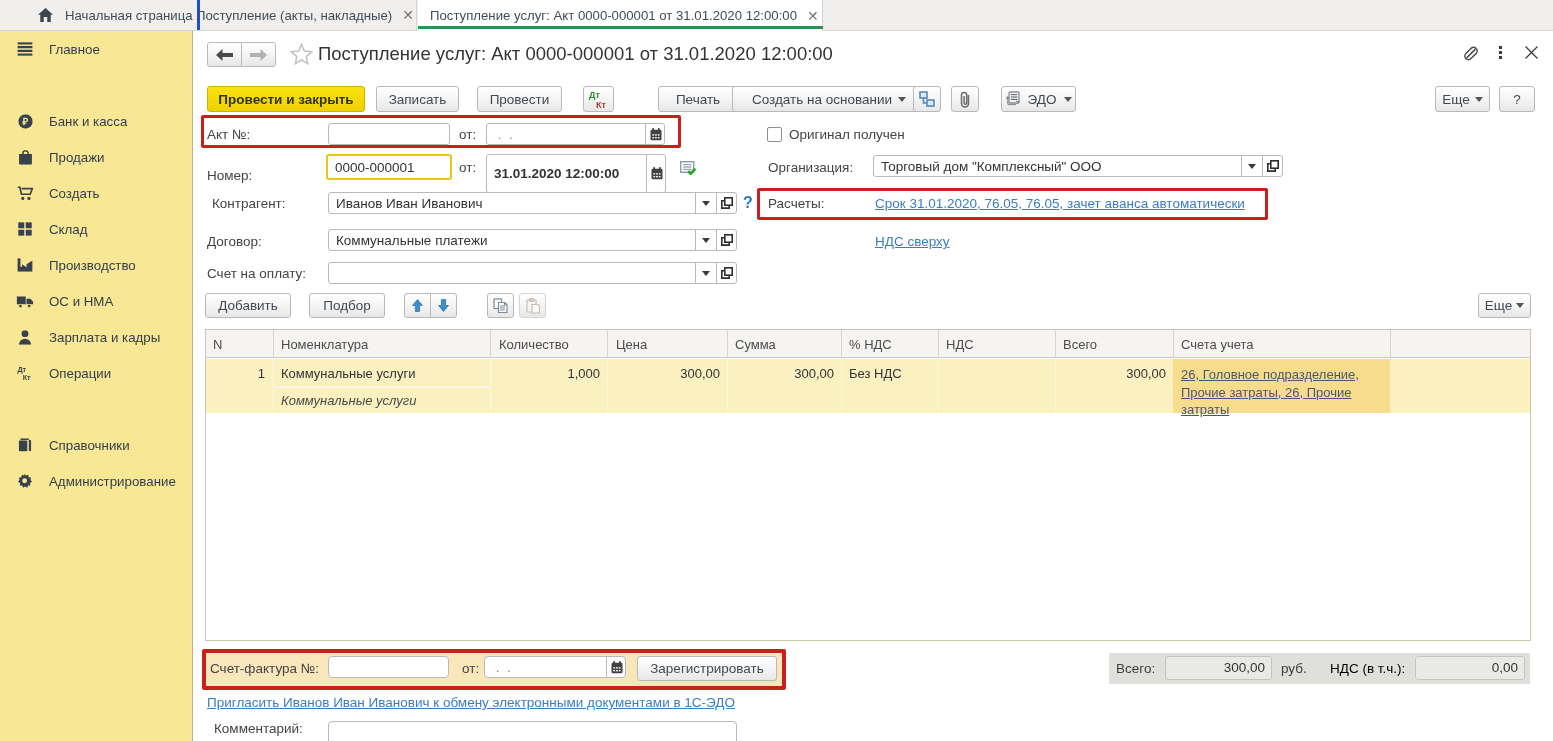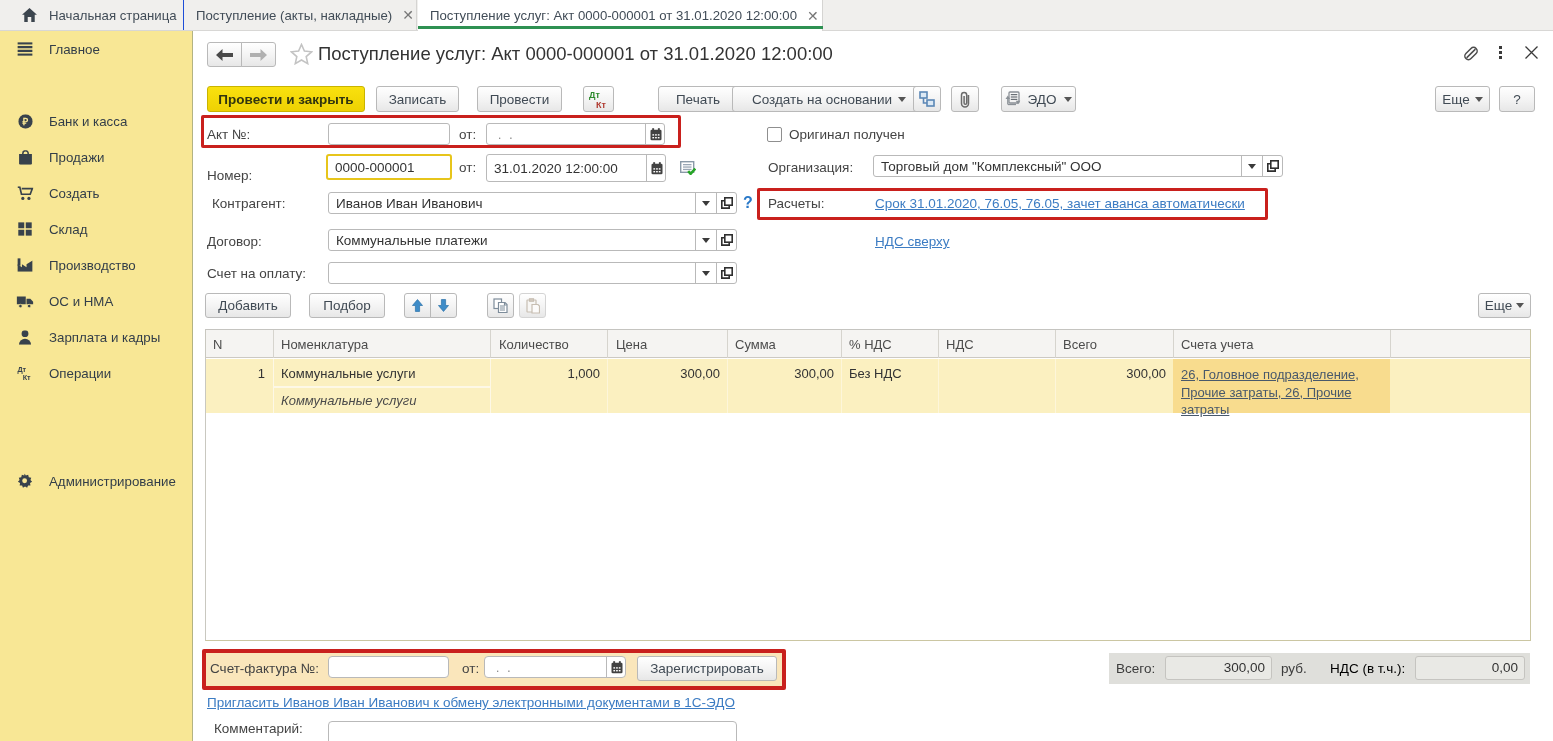--- a/index.html
+++ b/index.html
@@ -27,21 +27,21 @@
 .caret { display:inline-block; width:0; height:0; border-left:4px solid transparent; border-right:4px solid transparent; border-top:5px solid #555; }
 .czone { position:absolute; top:-1px; bottom:-1px; width:21px; border-left:1px solid #b9b9b9; display:flex; align-items:center; justify-content:center; }
 .tri { width:0; height:0; border-left:4.5px solid transparent; border-right:4.5px solid transparent; border-top:5.5px solid #3a3a3a; }
 .link { color:#3c7cc3; text-decoration:underline; white-space:nowrap; }
 .redbox { position:absolute; border:3px solid #c9201d; border-radius:2px; }
 </style>
 </head>
 <body>
 
 <div id="tabbar">
-  <div class="tab" style="left:0;width:184px;border-right:1px solid #1d4ed8;padding-left:11px;">
+  <div class="tab" style="left:16px;width:184px;border-right:3px solid #1d4ed8;padding-left:11px;">
     <svg style="margin-left:11px" width="15" height="14" viewBox="0 0 16 15">
         <path d="M8 0 L16 7.2 L13.6 7.2 L13.6 15 L9.9 15 L9.9 9.6 L6.1 9.6 L6.1 15 L2.4 15 L2.4 7.2 L0 7.2 Z" fill="#3c454e"></path>
       </svg>
     <span style="margin-left:12px">Начальная страница</span>
   </div>
   <div class="tab" style="left:185px;width:232px;border-right:1px solid #d5d4d2;padding-left:11px;">Поступление (акты, накладные)<span class="x">✕</span></div>
   <div class="tab" id="tab3" style="left:418px;width:405px;border-right:1px solid #d5d4d2;padding-left:12px;">Поступление услуг: Акт 0000-000001 от 31.01.2020 12:00:00<span class="x">✕</span></div>
   <div style="position:absolute;left:418px;top:26px;width:405px;height:3px;background:#2e9152;"></div>
 </div>
 
@@ -130,20 +130,32 @@
     <span class="tx">Зарплата и кадры</span>
   </div>
   <div class="mi" style="top:324px">
     <span class="ic">
         <svg width="22" height="20" viewBox="0 0 22 20">
           <text x="1" y="9" font-size="9.5" font-weight="bold" fill="#38424c" font-family="Liberation Sans">Дт</text>
           <text x="8" y="19" font-size="9.5" font-weight="bold" fill="#38424c" font-family="Liberation Sans">Кт</text>
         </svg>
       </span>
     <span class="tx">Операции</span>
+  </div>
+  <div class="mi" style="top:396px">
+    <span class="ic">
+        <svg width="18" height="19" viewBox="0 0 18 19">
+          <g fill="#38424c">
+            <rect x="1" y="3" width="11" height="14" rx="1"></rect>
+            <path d="M14 2 l3 .5 V17 l-3 -.5 Z"></path>
+            <rect x="3" y="0" width="11" height="2.2"></rect>
+          </g>
+        </svg>
+      </span>
+    <span class="tx">Справочники</span>
   </div>
   <div class="mi" style="top:432px">
     <span class="ic">
         <svg width="20" height="20" viewBox="0 0 20 20">
           <path d="M10 0 l1.6 3 3.3-1 .9 3.3 3.4.6-1.1 3.2 2.3 2.5-2.9 1.8.6 3.4-3.4-.1-1.2 3.2-2.9-1.9-2.9 1.9-1.2-3.2-3.4.1.6-3.4L.7 11.6 3 9.1 1.9 5.9l3.4-.6.9-3.3 3.3 1Z" fill="#38424c" transform="scale(.95)"></path>
           <circle cx="9.5" cy="9.6" r="3.2" fill="#f8e795"></circle>
         </svg>
       </span>
     <span class="tx">Администрирование</span>
   </div>
@@ -248,21 +260,21 @@
           <rect x="2.4" y="9" width="1.7" height="1.4"></rect>
           <rect x="5.1" y="9" width="1.7" height="1.4"></rect>
           <rect x="7.8" y="9" width="1.7" height="1.4"></rect>
         </g>
       </svg>
     </span></div>
 
 <div class="lbl" style="left:207px;top:160px;margin-top:8px;">Номер:</div>
 <div class="inp" style="left:326px;top:154px;width:126px;height:26px;border:2px solid #e7c51b;border-radius:3px;">0000-000001</div>
 <div class="lbl" style="left:459px;top:160px;">от:</div>
-<div class="inp" style="left:486px;top:154px;width:180px;height:28px;">31.01.2020 12:00:00<span class="czone" style="right:-1px;width:20px;border-radius:0 3px 3px 0;">
+<div class="inp" style="left:486px;top:154px;width:180px;height:39px;font-weight:bold;">31.01.2020 12:00:00<span class="czone" style="right:-1px;width:20px;border-radius:0 3px 3px 0;">
       <svg width="12" height="13" viewBox="0 0 12 13">
         <rect x="0.5" y="1.8" width="11" height="10.4" rx="1.3" fill="#424242"></rect>
         <rect x="2.2" y="0.2" width="1.9" height="3" fill="#424242"></rect>
         <rect x="7.9" y="0.2" width="1.9" height="3" fill="#424242"></rect>
         <g fill="#fff">
           <rect x="2.4" y="6.2" width="1.7" height="1.4"></rect>
           <rect x="5.1" y="6.2" width="1.7" height="1.4"></rect>
           <rect x="7.8" y="6.2" width="1.7" height="1.4"></rect>
           <rect x="2.4" y="9" width="1.7" height="1.4"></rect>
           <rect x="5.1" y="9" width="1.7" height="1.4"></rect>

